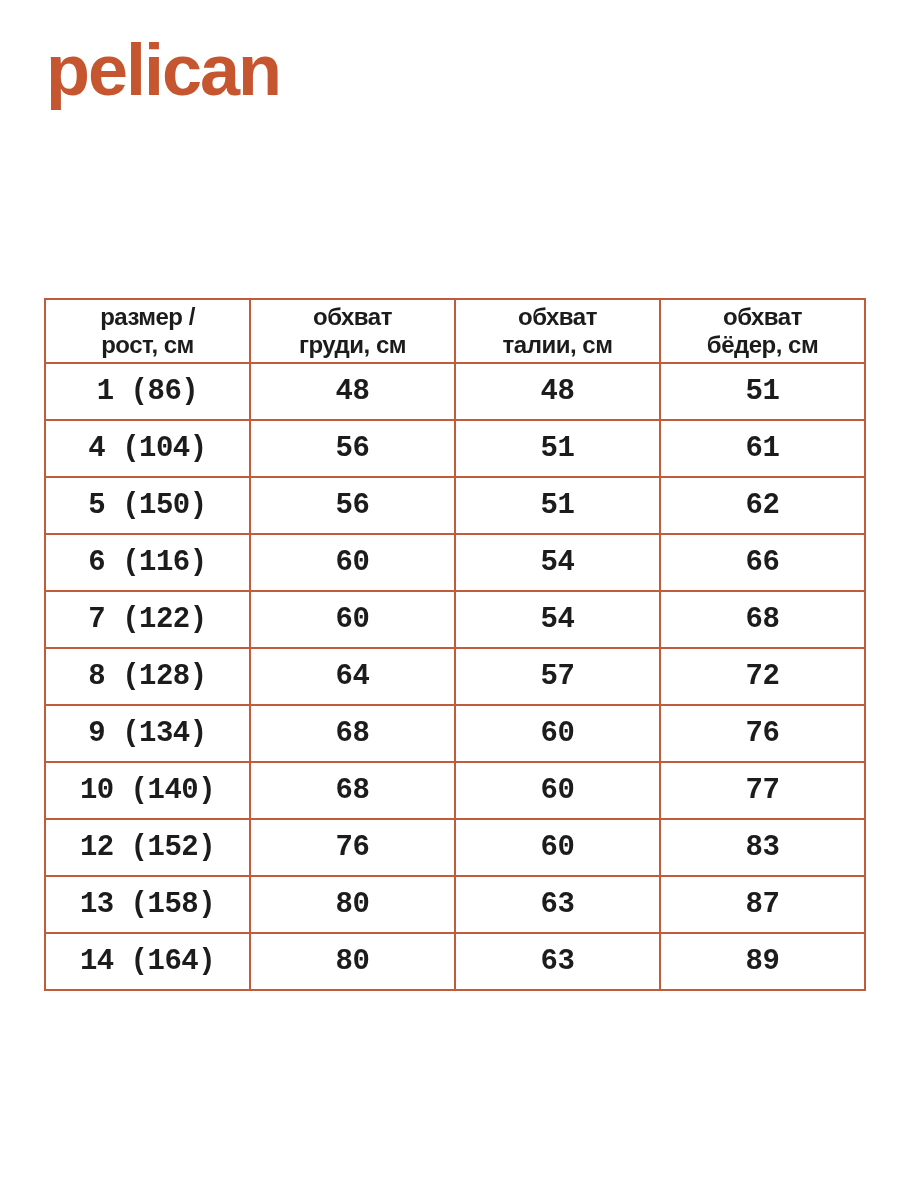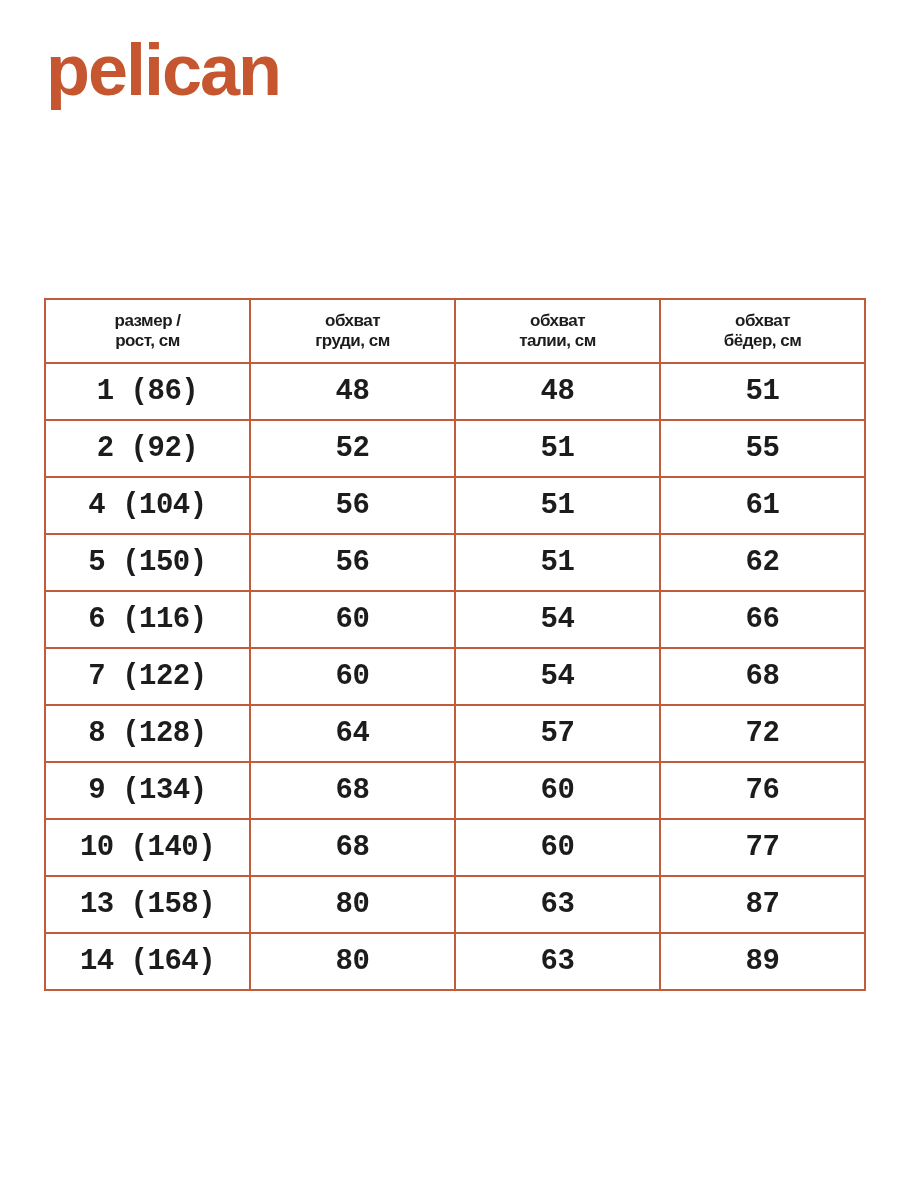--- a/index.html
+++ b/index.html
@@ -55,21 +55,21 @@
     color: var(--text);
   }
   .size-table th,
   .size-table td {
     border: 2px solid var(--border);
     padding: 0;
     vertical-align: middle;
   }
   .size-table th {
     height: 64px;
-    font-size: 17px;
+    font-size: 24px;
     font-weight: bold;
     line-height: 1.18;
     white-space: pre-line;
     letter-spacing: -0.5px;
   }
   .size-table td {
     height: 57px;
     font-size: 29px;
     font-weight: bold;
     letter-spacing: -0.5px;
@@ -95,26 +95,20 @@
           <th>обхват
 бёдер, см</th>
         </tr>
     </thead>
     <tbody id="body-rows">
         <tr>
           <td>1 (86)</td>
           <td>48</td>
           <td>48</td>
           <td>51</td>
-        </tr>
-        <tr>
-          <td>2 (92)</td>
-          <td>52</td>
-          <td>51</td>
-          <td>55</td>
         </tr>
         <tr>
           <td>4 (104)</td>
           <td>56</td>
           <td>51</td>
           <td>61</td>
         </tr>
         <tr>
           <td>5 (150)</td>
           <td>56</td>
@@ -145,20 +139,26 @@
           <td>60</td>
           <td>76</td>
         </tr>
         <tr>
           <td>10 (140)</td>
           <td>68</td>
           <td>60</td>
           <td>77</td>
         </tr>
         <tr>
+          <td>12 (152)</td>
+          <td>76</td>
+          <td>60</td>
+          <td>83</td>
+        </tr>
+        <tr>
           <td>13 (158)</td>
           <td>80</td>
           <td>63</td>
           <td>87</td>
         </tr>
         <tr>
           <td>14 (164)</td>
           <td>80</td>
           <td>63</td>
           <td>89</td>

